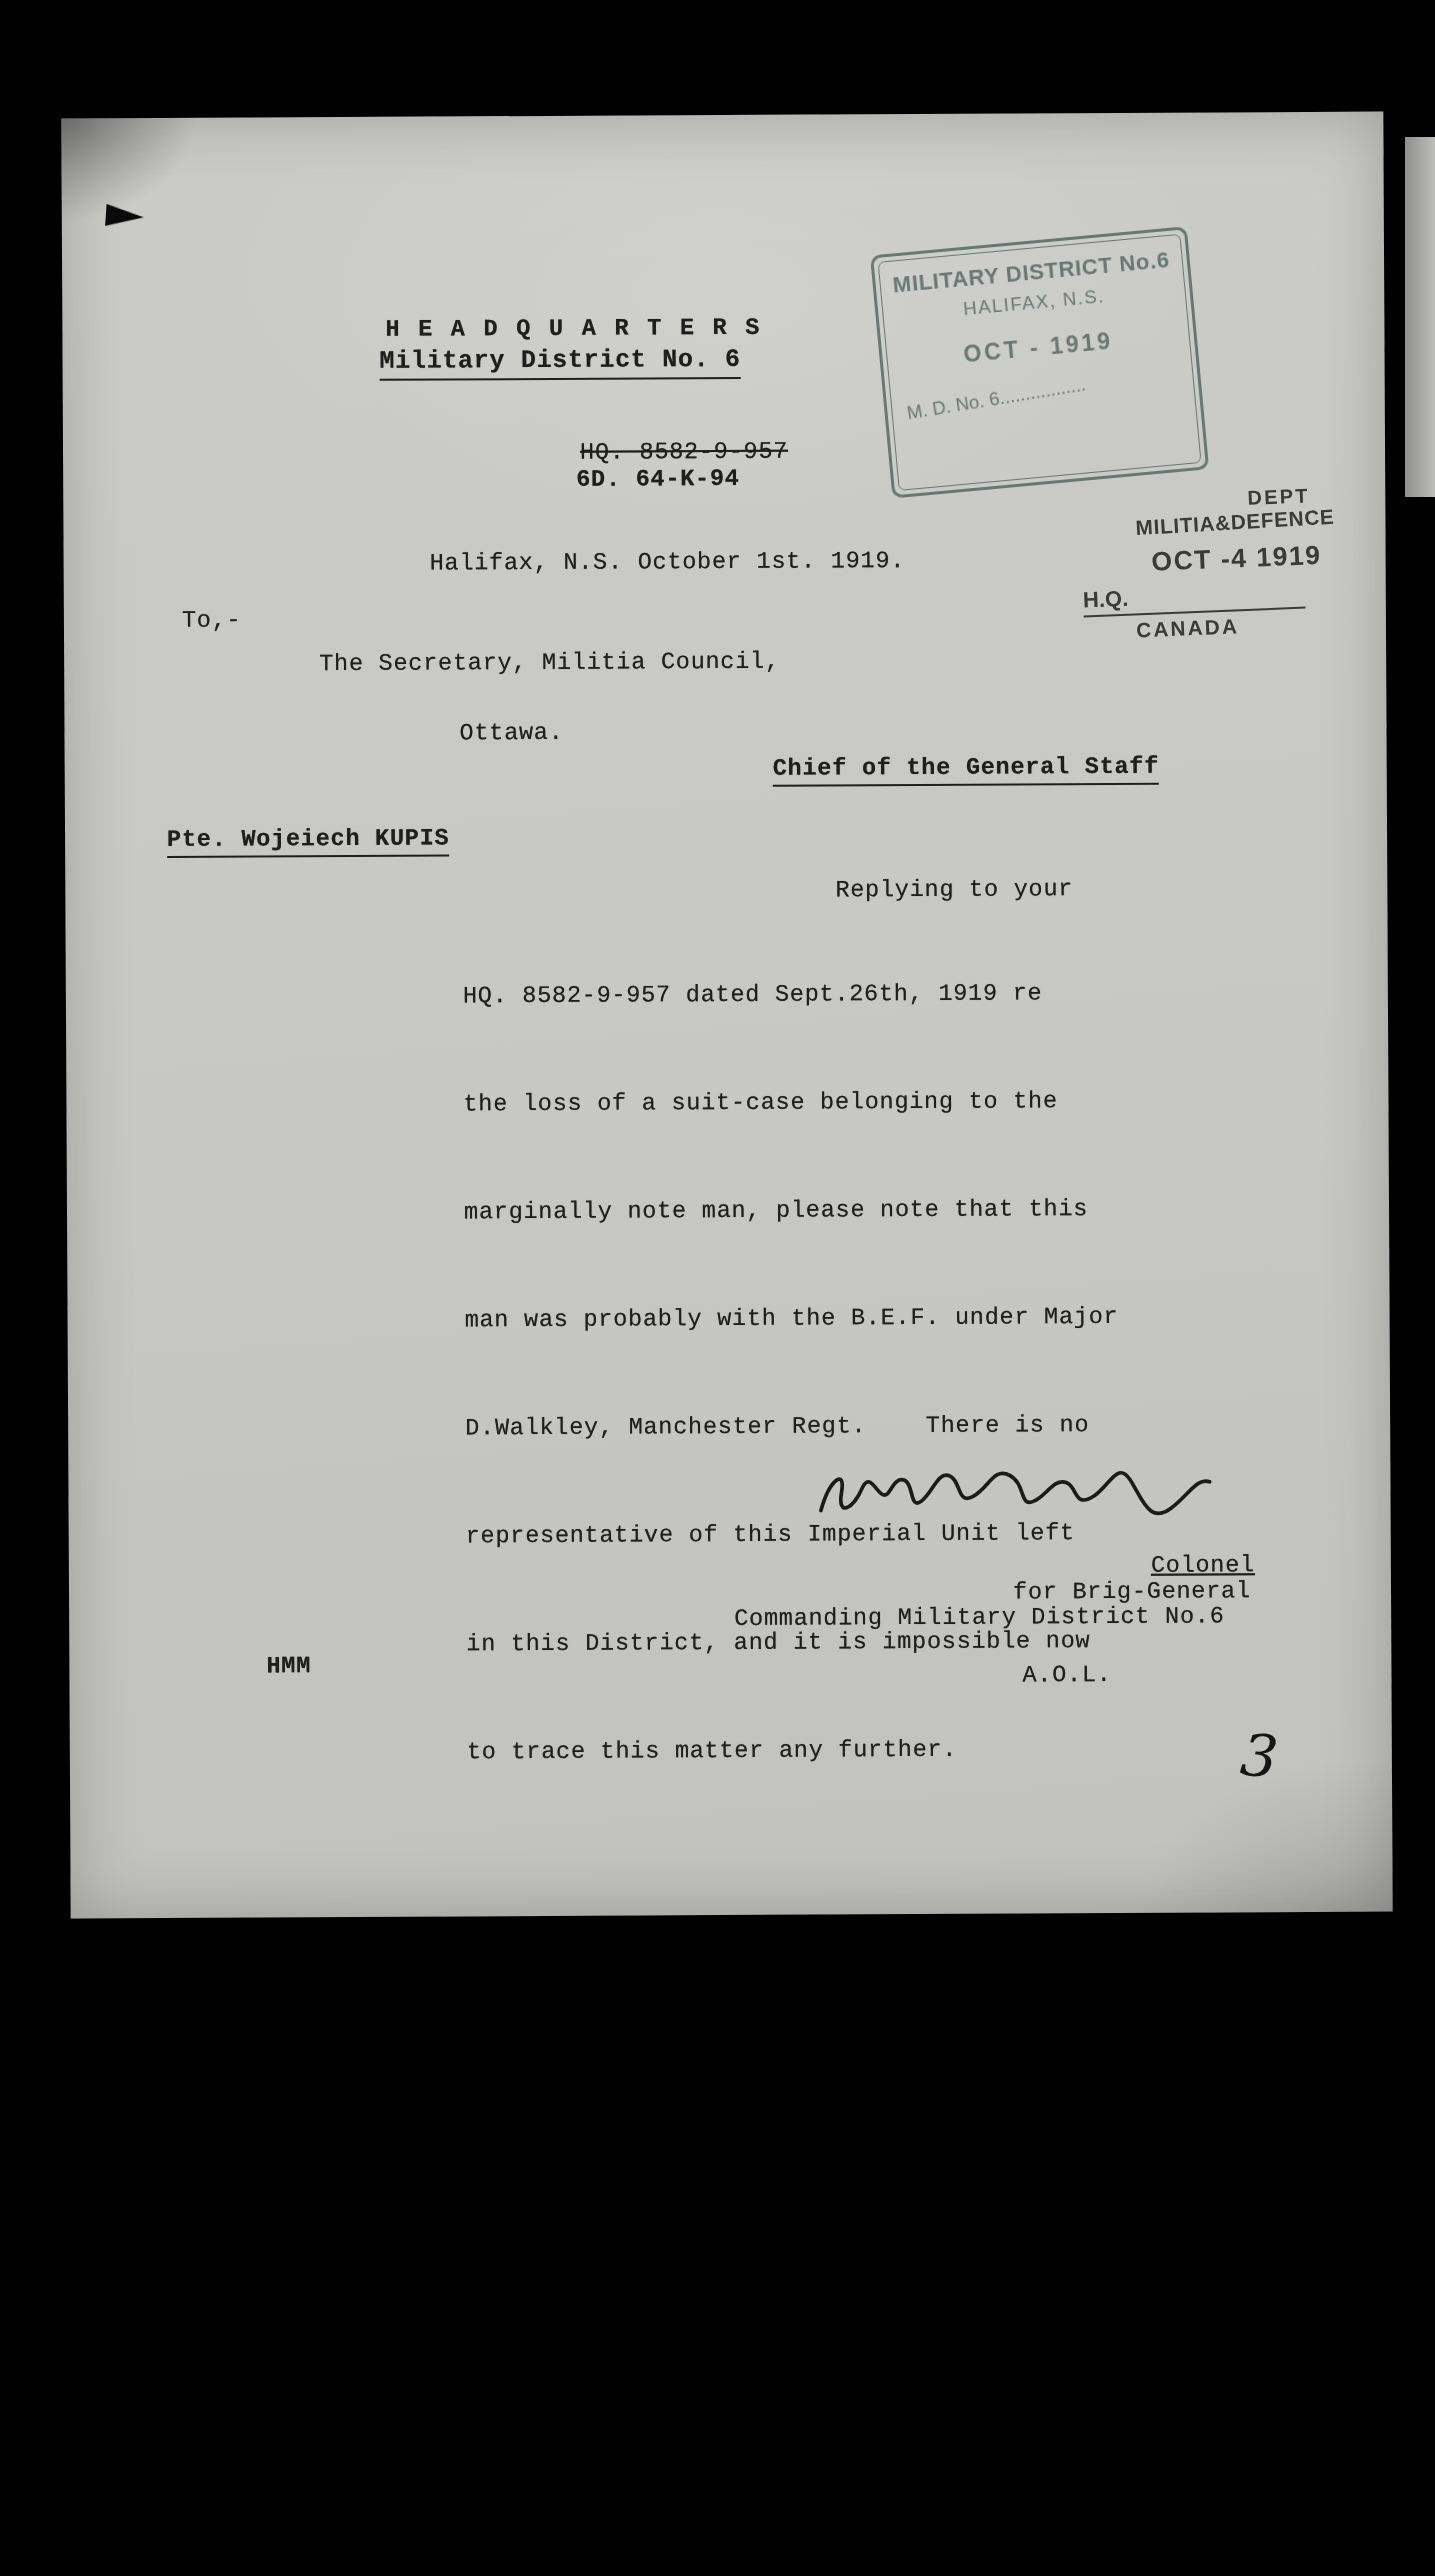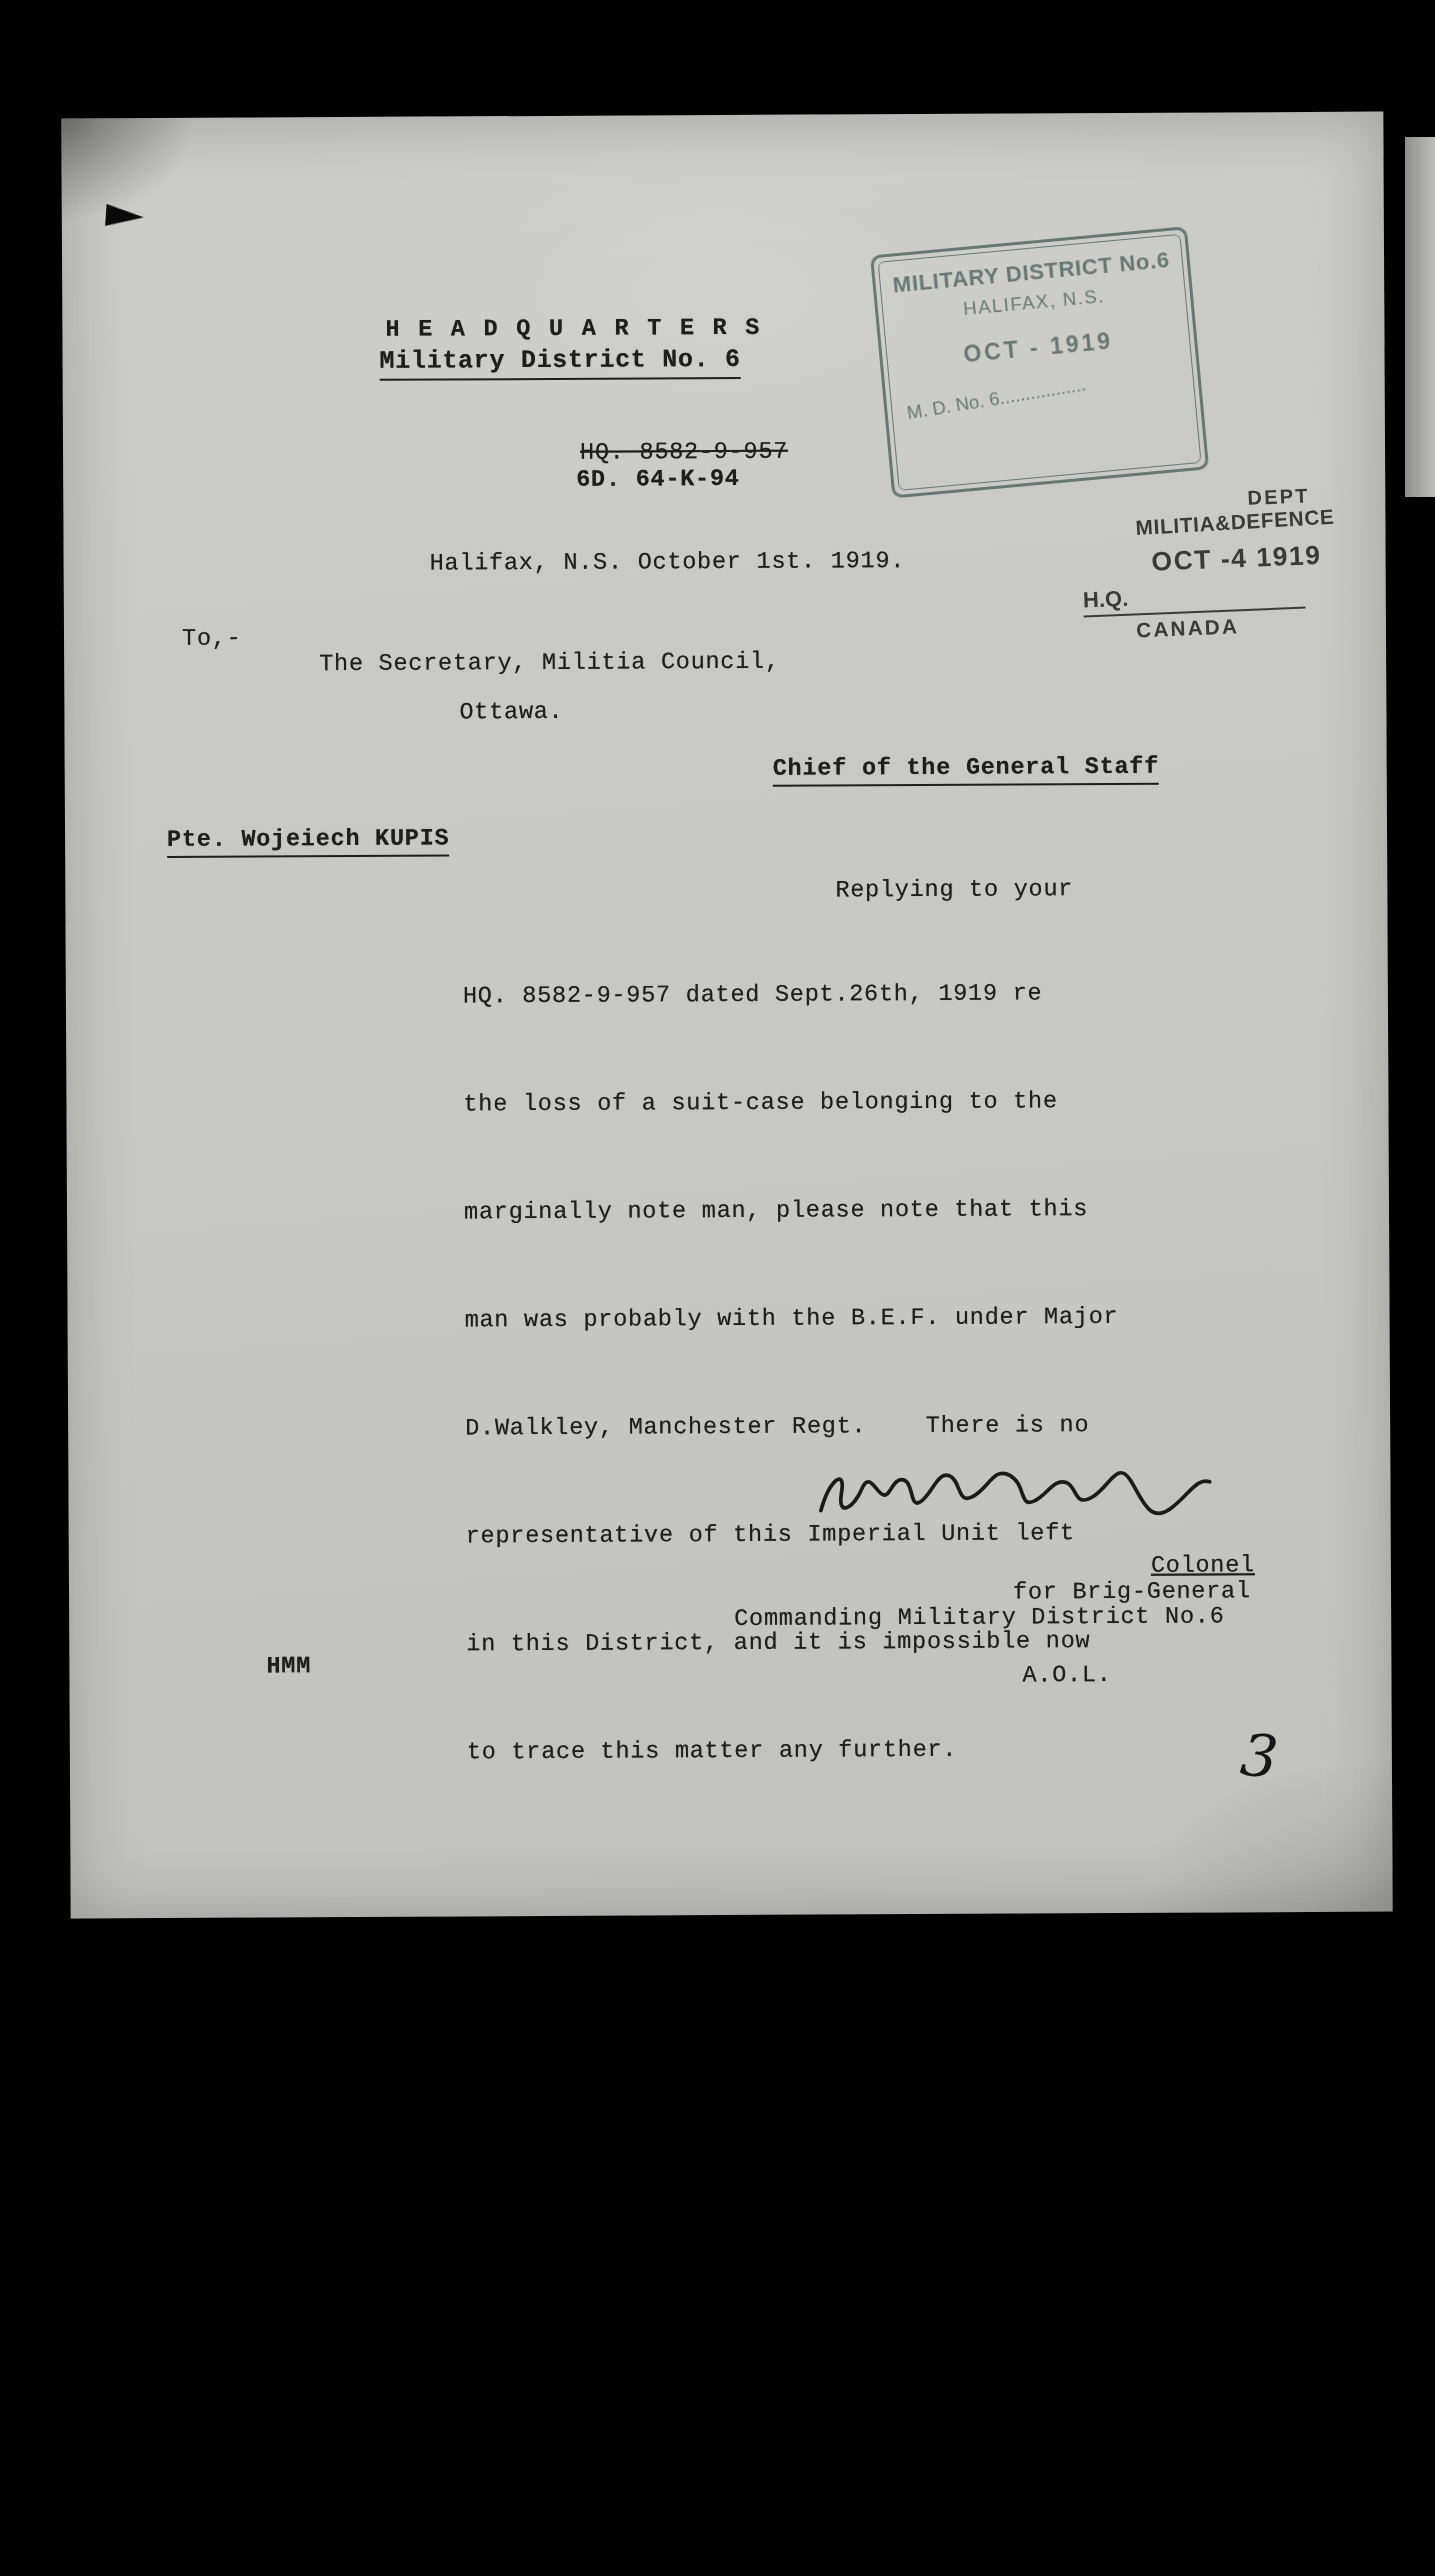--- a/index.html
+++ b/index.html
@@ -118,23 +118,23 @@
   <div class="t" style="left:366px;top:433px;">Halifax, N.S. October 1st. 1919.</div>
 
   <div class="stamp2">
     <div class="s2-l1">DEPT</div>
     <div class="s2-l2">MILITIA&amp;DEFENCE</div>
     <div class="s2-l3">OCT -4 1919</div>
     <div class="s2-l4">H.Q.</div>
     <div class="s2-l5">CANADA</div>
   </div>
 
-  <div class="t" style="left:118px;top:507px;">To,-</div>
+  <div class="t" style="left:118px;top:489px;">To,-</div>
   <div class="t" style="left:255px;top:533px;">The Secretary, Militia Council,</div>
-  <div class="t" style="left:395px;top:582px;">Ottawa.</div>
+  <div class="t" style="left:395px;top:603px;">Ottawa.</div>
 
   <div class="t bold under" style="left:708px;top:640px;">Chief of the General Staff</div>
 
   <div class="t bold under" style="left:102px;top:708px;">Pte. Wojeiech KUPIS</div>
 
   <div class="t" style="left:770px;top:762px;">Replying to your</div>
   <div class="t body-block" style="left:397px;top:799px;">
     <div>HQ. 8582-9-957 dated Sept.26th, 1919 re</div>
     <div>the loss of a suit-case belonging to the</div>
     <div>marginally note man, please note that this</div>

